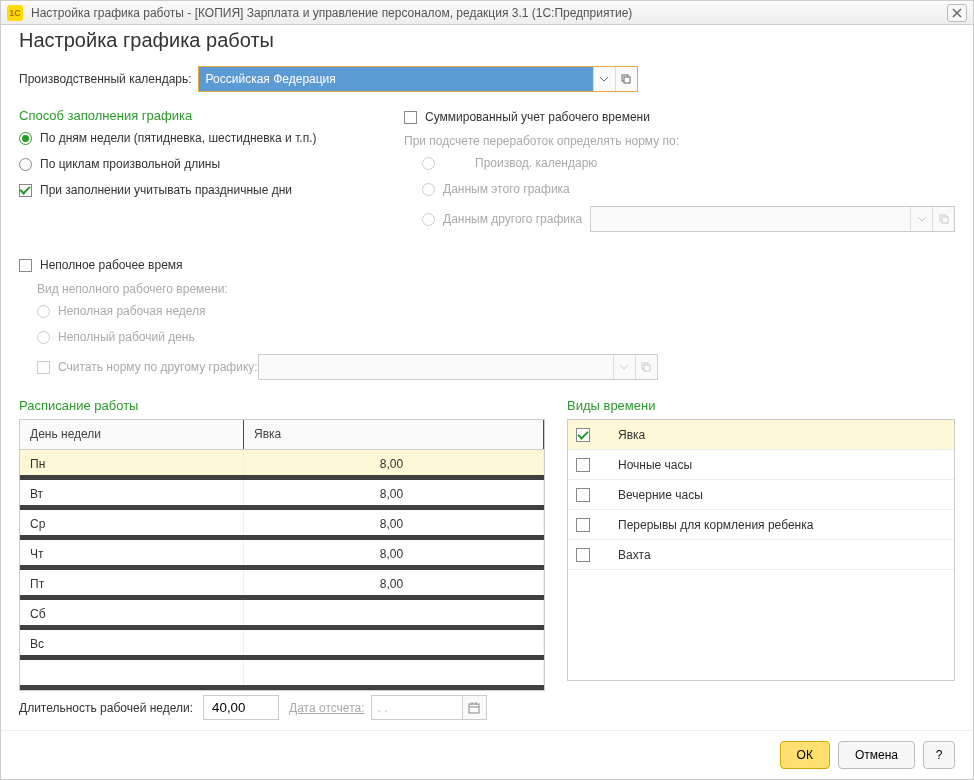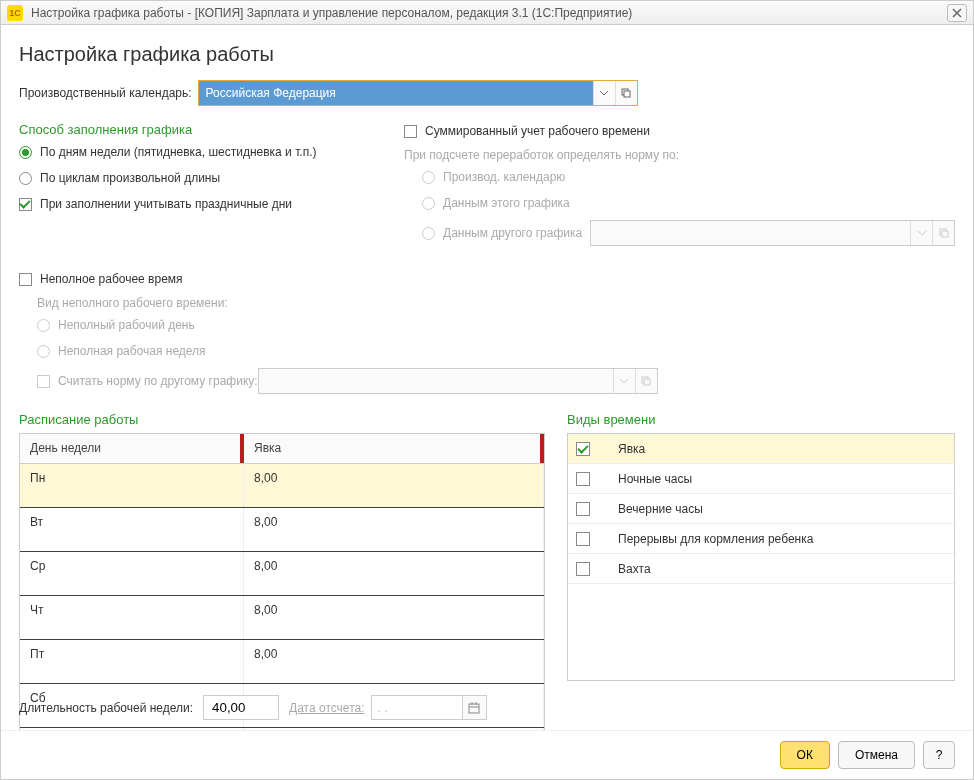--- a/index.html
+++ b/index.html
@@ -2,21 +2,21 @@
 <html><head>
 <meta charset="utf-8">
 <style>
 * { box-sizing: border-box; margin: 0; padding: 0; }
 body { font-family: Arial, sans-serif; font-size: 12px; background: #f5f5f5; color: #333; width: 974px; height: 780px; overflow: hidden; }
 .window { background: #fff; width: 100%; height: 100%; border: 1px solid #ccc; display: flex; flex-direction: column; }
 .titlebar { background: linear-gradient(#fafafa,#eee); border-bottom: 1px solid #ccc; height: 24px; display: flex; align-items: center; padding: 0 6px; }
 .titlebar .icon { width: 16px; height: 16px; background: #ffd900; border-radius: 3px; display: flex; align-items: center; justify-content: center; color: #b07000; font-size: 9px; font-weight: bold; }
 .titlebar .title { margin-left: 8px; color: #555; font-size: 12px; flex: 1; }
 .titlebar .close { width: 20px; height: 18px; border: 1px solid #bbb; background: #f7f7f7; display: flex; align-items: center; justify-content: center; cursor: pointer; border-radius: 3px; }
-.content { padding: 18px 18px 10px 18px; flex: 1; display: flex; flex-direction: column; overflow: hidden; }
+.content { padding: 4px 18px 10px 18px; flex: 1; display: flex; flex-direction: column; overflow: hidden; }
 .page-title { font-size: 20px; color: #333; margin-bottom: 14px; }
 .row { display: flex; align-items: center; margin-bottom: 8px; }
 .label { color: #333; }
 .field-focus { border: 1px solid #e8a93a; background: #fff; display: flex; align-items: stretch; height: 26px; width: 440px; margin-left: 6px; }
 .field-focus .value { flex: 1; background: #5c9ad4; color: #fff; padding: 2px 6px; display: flex; align-items: center; border: 1px solid #5c9ad4; }
 .field-btn { width: 22px; border-left: 1px solid #ddd; background: #fafafa; display: flex; align-items: center; justify-content: center; cursor: pointer; }
 .two-col { display: flex; margin-top: 8px; }
 .left-col { width: 355px; }
 .right-col { flex: 1; margin-left: 30px; }
 .section-title { color: #2a9b2a; font-size: 13px; margin-bottom: 6px; }
@@ -33,25 +33,25 @@
 .field-gray .inner { flex: 1; }
 .input-small { border: 1px solid #ccc; height: 25px; padding: 0 8px; text-align: left; width: 76px; background: #fff; }
 .input-date { border: 1px solid #ccc; height: 25px; padding: 0 6px; width: 92px; background: #fff; display: flex; align-items: center; color: #bbb; }
 .date-group { display: flex; align-items: stretch; position: relative; }
 .cal-btn { border: 1px solid #ccc; border-left: none; width: 24px; background: #fafafa; display: flex; align-items: center; justify-content: center; }
 .table-area { display: flex; margin-top: 10px; flex: 1; min-height: 0; }
 .table-left { width: 526px; display:flex; flex-direction:column; }
 .table-right { flex: 1; margin-left: 22px; display:flex; flex-direction:column; }
 .table { border: 1px solid #ccc; background: #fff; flex:1; }
 .th-row { display: flex; border-bottom: 1px solid #ccc; background: #fafafa; height: 30px; align-items: stretch; }
-.th { padding: 7px 10px; border-right: 4px solid #b91c1c; font-weight: normal; color: #444; }
-.td-row { display: flex; border-bottom: 1px solid #404040; height: 44px; align-items: stretch; }
+.th { padding: 7px 10px; border-right: 1px solid #b91c1c; font-weight: normal; color: #444; }
+.td-row { display: flex; border-bottom: 5px solid #404040; height: 30px; align-items: stretch; }
 .td { padding: 7px 10px; border-right: 1px solid #eee; }
 .col-day { width: 224px; }
-.col-val { flex: 1; text-align: left; padding-right: 14px; }
+.col-val { flex: 1; text-align: center; padding-right: 14px; }
 .yellow-row { background: #fff8d6; }
 .tt-row { display: flex; border-bottom: 1px solid #eee; height: 30px; align-items: center; padding: 0 8px; }
 .tt-row .check2 { width: 14px; height: 14px; border: 1px solid #888; margin-right: 28px; background: #fff; position: relative; flex-shrink: 0; }
 .tt-row .check2.checked::after { content: ''; position: absolute; left: 3px; top: 0px; width: 4px; height: 8px; border: solid #2a9b2a; border-width: 0 2px 2px 0; transform: rotate(45deg); }
 .bottom-row { display: flex; align-items: center; margin-top: 14px; }
 .footer { padding: 10px 18px; display: flex; justify-content: flex-end; gap: 8px; border-top: 1px solid #eee; }
 .btn { border: 1px solid #bbb; background: #f7f7f7; height: 28px; padding: 0 16px; border-radius: 4px; cursor: pointer; font-size: 12px; }
 .btn-primary { background: #ffe070; border-color: #d6a800; font-weight: normal; }
 .btn-q { width: 32px; padding: 0; }
 svg { display: block; }
@@ -107,21 +107,21 @@
           <span>При заполнении учитывать праздничные дни</span>
         </div>
       </div>
 
       <div class="right-col">
         <div class="check-row">
           <div class="check"></div>
           <span>Суммированный учет рабочего времени</span>
         </div>
         <div class="disabled-text" style="margin-bottom:6px;">При подсчете переработок определять норму по:</div>
-        <div class="radio-row" style="margin-left:18px;">
+        <div class="radio-row" style="margin-left:18px;gap:32px;">
           <div class="radio disabled"></div>
           <span class="disabled-text">Производ. календарю</span>
         </div>
         <div class="radio-row" style="margin-left:18px;">
           <div class="radio disabled"></div>
           <span class="disabled-text">Данным этого графика</span>
         </div>
         <div class="radio-row" style="margin-left:18px; align-items:center;">
           <div class="radio disabled"></div>
           <span class="disabled-text" style="margin-right:8px;">Данным другого графика</span>
@@ -144,25 +144,25 @@
     </div>
 
     <div style="margin-top:16px;">
       <div class="check-row">
         <div class="check"></div>
         <span>Неполное рабочее время</span>
       </div>
       <div class="disabled-text" style="margin-left:18px; margin-bottom:6px;">Вид неполного рабочего времени:</div>
       <div class="radio-row" style="margin-left:18px;">
         <div class="radio disabled"></div>
-        <span class="disabled-text">Неполный рабочий день</span>
+        <span class="disabled-text">Неполная рабочая неделя</span>
       </div>
       <div class="radio-row" style="margin-left:18px;">
         <div class="radio disabled"></div>
-        <span class="disabled-text">Неполная рабочая неделя</span>
+        <span class="disabled-text">Неполный рабочий день</span>
       </div>
       <div class="check-row" style="margin-left:18px;">
         <div class="check disabled"></div>
         <span class="disabled-text" style="margin-right:0;">Считать норму по другому графику:</span>
         <div class="field-gray" style="width:400px;">
           <div class="inner"></div>
           <div class="field-btn">
               <svg width="8" height="5">
                 <path d="M0 0 L4 4 L8 0" fill="none" stroke="#ccc"></path>
               </svg>

